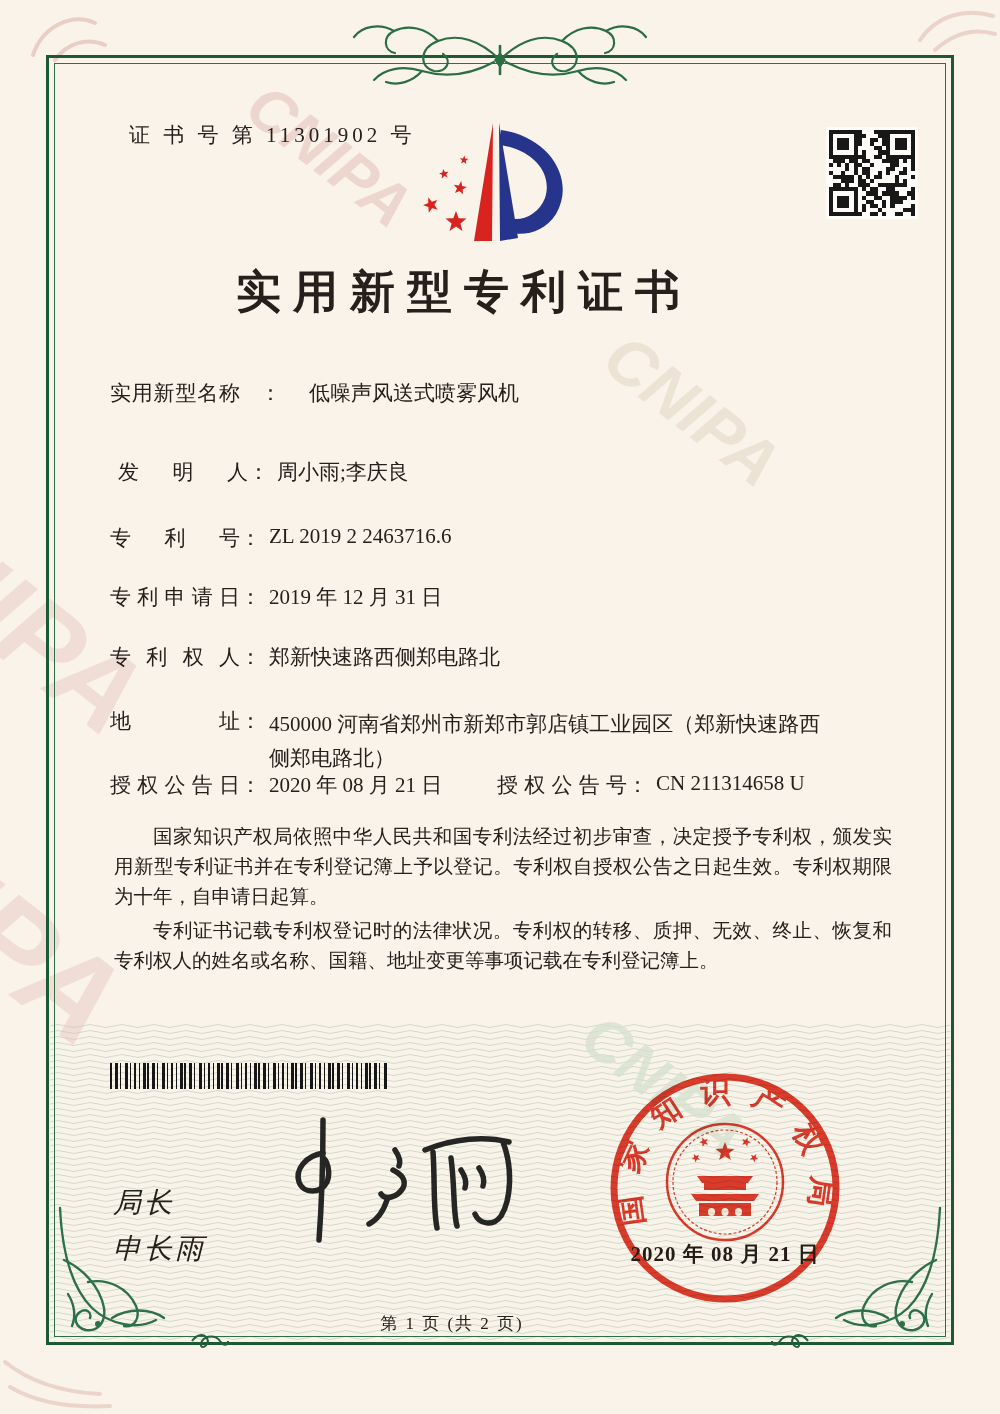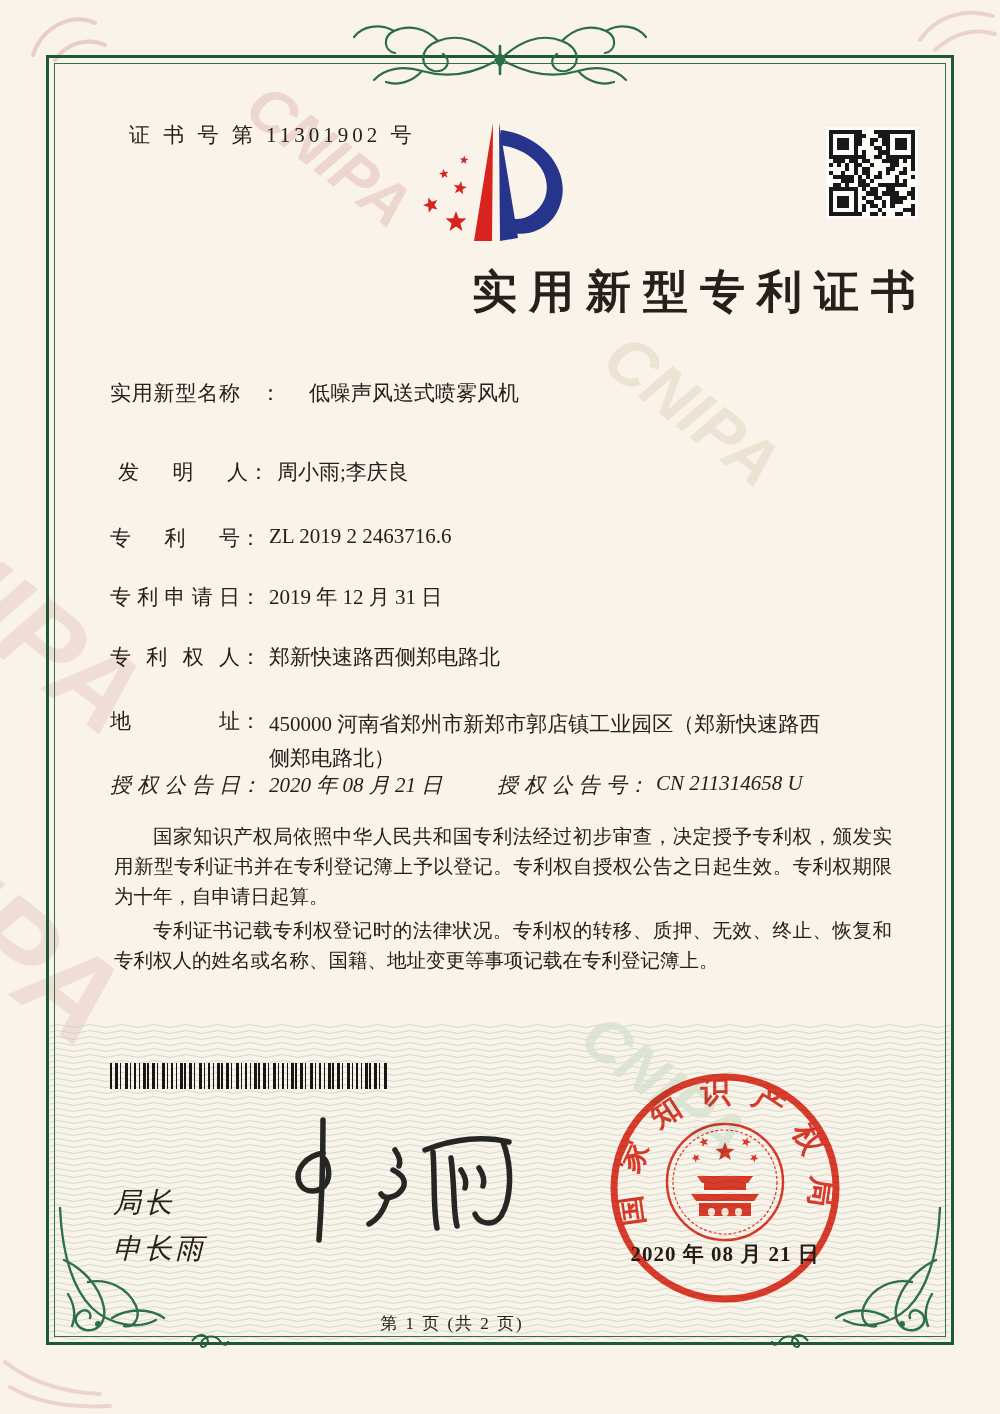--- a/index.html
+++ b/index.html
@@ -26,31 +26,31 @@
                box-sizing:border-box;z-index:3;pointer-events:none;}
 
   .orn{z-index:4;pointer-events:none;}
 
   
   .cert-no{left:95px;top:121px;font-size:21px;letter-spacing:4px;z-index:5;margin-left:34px;}
   .logo{left:398px;top:110px;z-index:5;}
   .qr{left:826px;top:127px;width:92px;height:92px;background:#fdfcf8;padding:3px;box-sizing:border-box;
       display:grid;grid-template-columns:repeat(21,1fr);grid-template-rows:repeat(21,1fr);z-index:5;}
   .qm{background:transparent;} .qm.on{background:#181818;}
-  .title{left:0;top:262px;width:928px;text-align:right;font-size:45px;font-weight:bold;
+  .title{left:0;top:262px;width:928px;text-align:center;font-size:45px;font-weight:bold;
          letter-spacing:12px;z-index:5;}
 
   
   .row{left:110px;z-index:5;font-size:21px;display:flex;align-items:flex-start;}
   .flabel{display:inline-block;width:130px;text-align:justify;text-align-last:justify;flex:0 0 130px;}
   .fcolon{display:inline-block;margin-right:8px;}
   .fvalue{display:inline-block;white-space:nowrap;}
   .fvalue.wrap{white-space:normal;width:566px;line-height:34px;}
   .r1{top:379px;gap:20px;} .r2{top:458px;margin-left:8px;} .r3{top:524px;} .r4{top:583px;} .r5{top:643px;} .r6{top:707px;}
-  .rgrant{top:771px;font-style:italic;} .grant2{position:absolute;left:387px;top:0;display:flex;}
+  .rgrant{top:771px;} .grant2{position:absolute;left:387px;top:0;display:flex;}
 
   
   .body-text{left:110px;top:818px;width:786px;z-index:5;font-size:19.5px;line-height:30px;
              text-align:justify;}
   .body-text p{margin:4px;text-indent:2em;}
   .body-text p + p{margin-top:2px;}
 
   
   .barcode{left:110px;top:1063px;width:278px;height:26px;z-index:5;
     background:repeating-linear-gradient(90deg,

